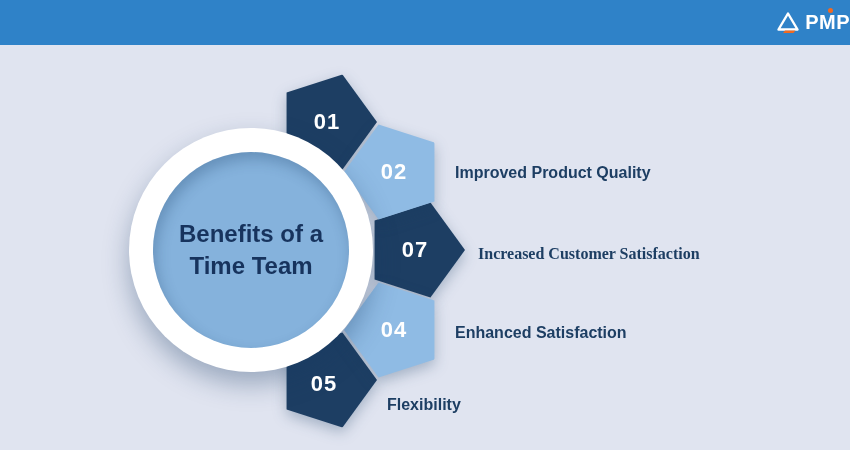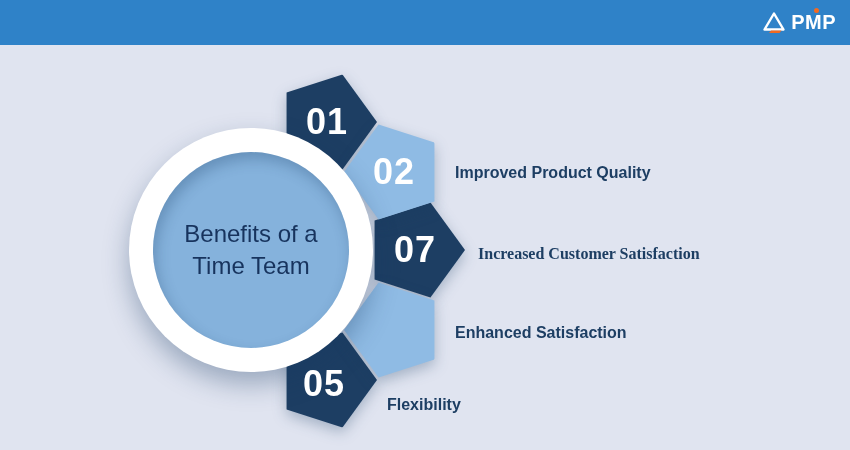--- a/index.html
+++ b/index.html
@@ -16,21 +16,21 @@
   body{font-family:"Liberation Sans", sans-serif;}
   .stage{
     position:relative;width:850px;height:450px;overflow:hidden;
     background:var(--page-bg);
   }
   
   .header{
     position:absolute;top:0;left:0;width:850px;height:45px;
     background:var(--header-bg);
     display:flex;align-items:center;justify-content:flex-end;
-    padding-right:14px;
+    padding-right:0;
   }
   .logo{display:flex;align-items:center;gap:5px;}
   .logo svg{display:block;}
   .logo-text-wrap{position:relative;display:inline-block;}
   .logo-text{
     color:var(--white);font-size:20px;font-weight:700;letter-spacing:0.5px;
   }
   .logo-dot{
     position:absolute;top:-3px;left:52%;width:5px;height:5px;border-radius:50%;
     background:var(--logo-accent);
@@ -47,42 +47,42 @@
   .pent.dark{background:var(--dark);}
   .pent.light{background:var(--light-pent);}
   .p1{left:277px;top:72px;z-index:1;} .p1 .pent{transform:rotate(18deg);}
   .p2{left:344px;top:122px;z-index:2;} .p2 .pent{transform:rotate(54deg);}
   .p3{left:365px;top:200px;z-index:1;} .p3 .pent{transform:rotate(90deg);}
   .p4{left:344px;top:280px;z-index:2;} .p4 .pent{transform:rotate(126deg);}
   .p5{left:277px;top:330px;z-index:1;} .p5 .pent{transform:rotate(162deg);}
   .num{
     position:absolute;width:100px;height:100px;z-index:4;
     display:flex;align-items:center;justify-content:center;
-    color:var(--white);font-size:36px;font-weight:700;letter-spacing:1px;
+    color:var(--white);font-size:22px;font-weight:700;letter-spacing:1px;
   }
   .n1{left:277px;top:72px;}
   .n2{left:344px;top:122px;}
   .n3{left:365px;top:200px;}
   .n4{left:344px;top:280px;}
   .n5{left:274px;top:334px;}
   
   .circle-group{
     position:absolute;left:129px;top:128px;width:244px;height:244px;z-index:3;
     border-radius:50%;background:var(--white);
     box-shadow:0 12px 26px rgba(23,58,96,0.35);
     display:flex;align-items:center;justify-content:center;
   }
   .circle-inner{
     width:196px;height:196px;border-radius:50%;
     background:var(--circle-fill);
     box-shadow:inset 3px 7px 14px rgba(23,58,96,0.28);
     display:flex;flex-direction:column;align-items:center;justify-content:center;
   }
   .circle-title{
-    text-align:center;color:#17335D;font-size:24px;font-weight:400;line-height:1.35;
+    text-align:center;color:#17335D;font-size:24px;font-weight:700;line-height:1.35;
   }
   
   .label{
     position:absolute;z-index:4;white-space:nowrap;
     color:var(--text-dark);font-size:16px;font-weight:700;line-height:22px;
   }
   .l1{left:385px;top:89px;}
   .l2{left:455px;top:162px;}
   .l3{left:478px;top:243px;font-family:Liberation Serif, serif;}
   .l4{left:455px;top:322px;}
@@ -118,20 +118,21 @@
   <div class="pent-wrap p2">
       <div class="pent light"></div>
     </div>
   <div class="pent-wrap p4">
       <div class="pent light"></div>
     </div>
 
   <span class="num n1">01</span>
   <span class="num n2">02</span>
   <span class="num n3">07</span>
+  <span class="num n4">04</span>
   <span class="num n5">05</span>
 
   <div class="circle-group">
     <div class="circle-inner">
       <div class="circle-title">
         <div>Benefits of a</div>
         <div>Time Team</div>
       </div>
     </div>
   </div>

